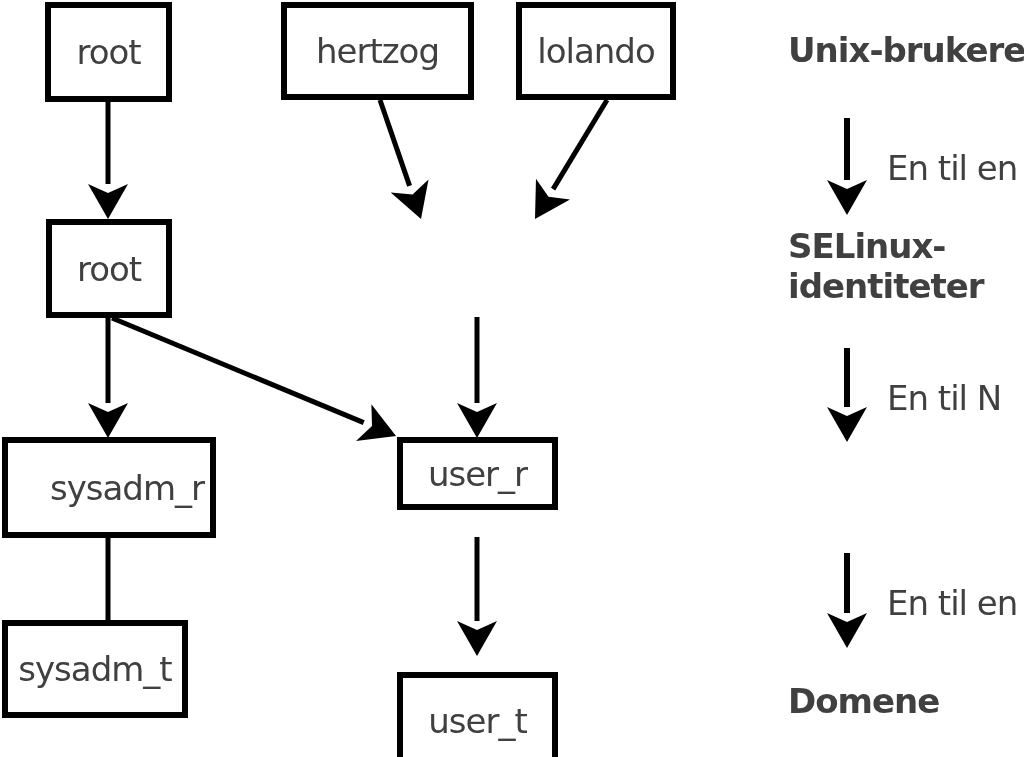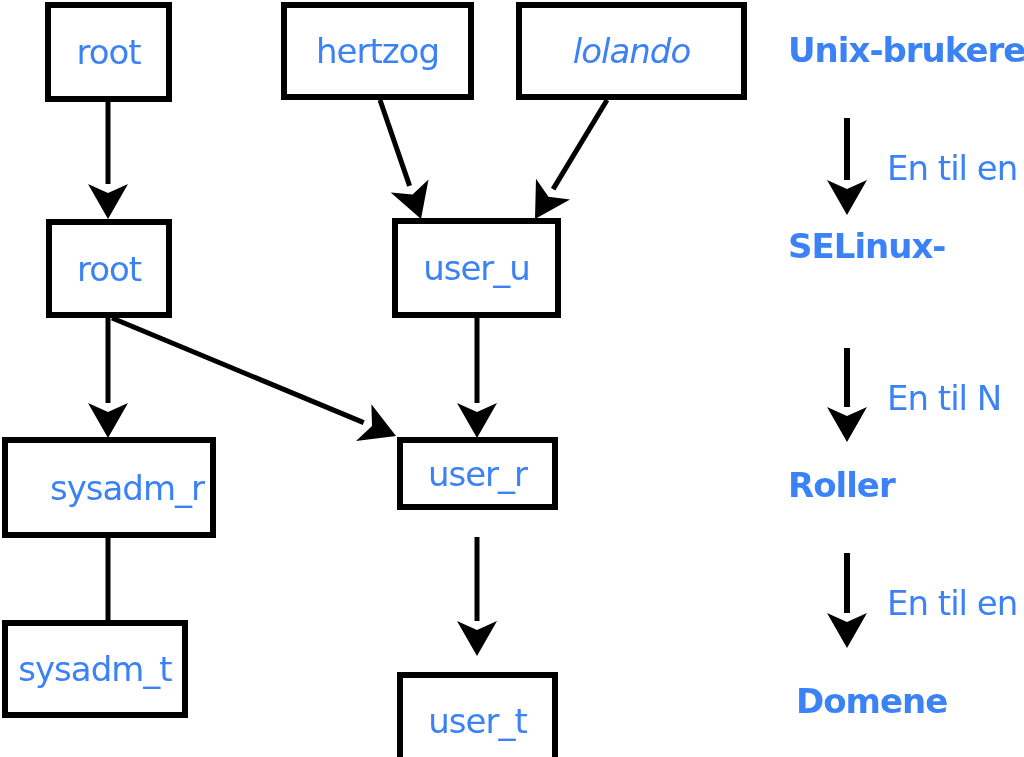--- a/index.html
+++ b/index.html
@@ -6,21 +6,21 @@
     margin: 0;
     padding: 0;
     background: #ffffff;
   }
   #canvas {
     position: relative;
     width: 1024px;
     height: 757px;
     background: #ffffff;
     font-family: "DejaVu Sans", sans-serif;
-    color: #3b82f6;
+    color: #404040;
     overflow: hidden;
   }
   #edges {
     position: absolute;
     left: 0;
     top: 0;
     width: 1024px;
     height: 757px;
   }
   .node {
@@ -31,21 +31,21 @@
     display: flex;
     align-items: center;
     justify-content: center;
     font-size: 34px;
     letter-spacing: -1px;
     line-height: 1;
   }
   
   .n-root-unix    { left: 45px;  top: 2px;   width: 127px; height: 100px; }
   .n-hertzog      { left: 281px; top: 2px;   width: 193px; height: 98px;  }
-  .n-lolando      { left: 516px; top: 2px;   width: 231px; height: 98px; font-style: italic;  }
+  .n-lolando      { left: 516px; top: 2px;   width: 160px; height: 98px;  }
   .n-root-selinux { left: 46px;  top: 219px; width: 126px; height: 99px;  }
   .n-user-u       { left: 392px; top: 218px; width: 169px; height: 100px; }
   .n-sysadm-r     { left: 2px;   top: 437px; width: 214px; height: 101px; padding-left: 36px; }
   .n-user-r       { left: 397px; top: 437px; width: 161px; height: 73px; }
   .n-sysadm-t     { left: 2px;   top: 620px; width: 186px; height: 98px;  }
   .n-user-t       { left: 397px; top: 655px; width: 161px; height: 98px; margin-top: 17px;  }
 
   .legend-text {
     position: absolute;
     font-size: 34px;
@@ -53,21 +53,21 @@
     line-height: 40px;
     white-space: nowrap;
   }
   .legend-title { font-weight: bold; }
   .lg-unix    { left: 788px; top: 30px;  }
   .lg-map1    { left: 887px; top: 148px; }
   .lg-selinux { left: 788px; top: 226px; }
   .lg-map2    { left: 887px; top: 378px; }
   .lg-roller  { left: 788px; top: 465px; }
   .lg-map3    { left: 887px; top: 583px; }
-  .lg-domene  { left: 788px; top: 681px; margin-left: 8px; }
+  .lg-domene  { left: 788px; top: 681px; }
 </style>
 </head>
 <body>
 
 <div id="canvas">
 
   <svg id="edges" width="1024" height="757" viewBox="0 0 1024 757" xmlns="http://www.w3.org/2000/svg">
     <defs>
       <marker id="arrowhead" markerWidth="35" markerHeight="40" refX="0" refY="20" orient="auto" markerUnits="userSpaceOnUse">
         <path d="M0,0 L35,20 L0,40 L9,20 Z" fill="#000000"></path>
@@ -94,23 +94,20 @@
   <div class="node n-hertzog">
     <span>hertzog</span>
   </div>
   <div class="node n-lolando">
     <span>lolando</span>
   </div>
 
   <div class="node n-root-selinux">
     <span>root</span>
   </div>
-  <div class="node n-user-u">
-    <span>user_u</span>
-  </div>
 
   <div class="node n-sysadm-r">
     <span>sysadm_r</span>
   </div>
   <div class="node n-user-r">
     <span>user_r</span>
   </div>
 
   <div class="node n-sysadm-t">
     <span>sysadm_t</span>
@@ -118,23 +115,23 @@
   <div class="node n-user-t">
     <span>user_t</span>
   </div>
 
   <div class="legend-text legend-title lg-unix">Unix-brukere</div>
 
   <div class="legend-text lg-map1">En til en</div>
 
   <div class="legend-text legend-title lg-selinux">
     <div>SELinux-</div>
+    <div>identiteter</div>
   </div>
 
   <div class="legend-text lg-map2">En til N</div>
 
-  <div class="legend-text legend-title lg-roller">Roller</div>
 
   <div class="legend-text lg-map3">En til en</div>
 
   <div class="legend-text legend-title lg-domene">Domene</div>
 
 </div>
 
 </body></html>

